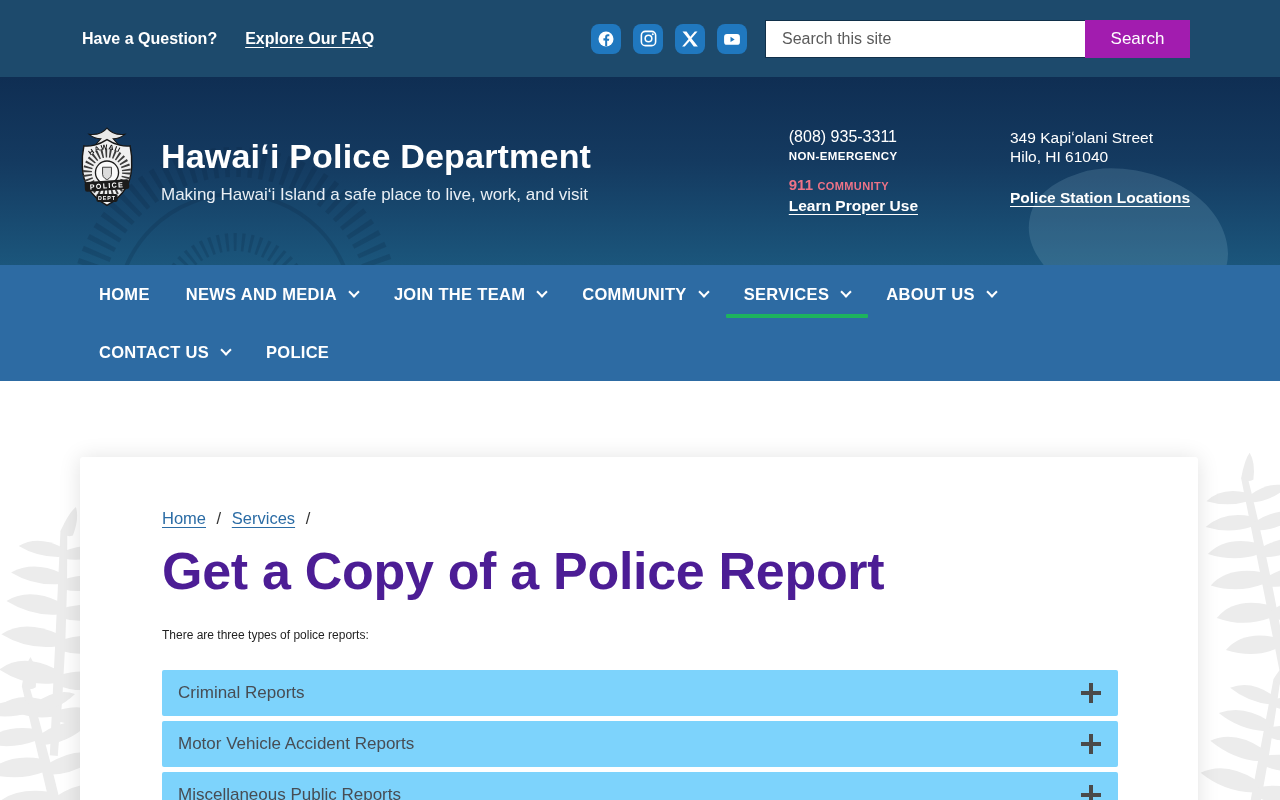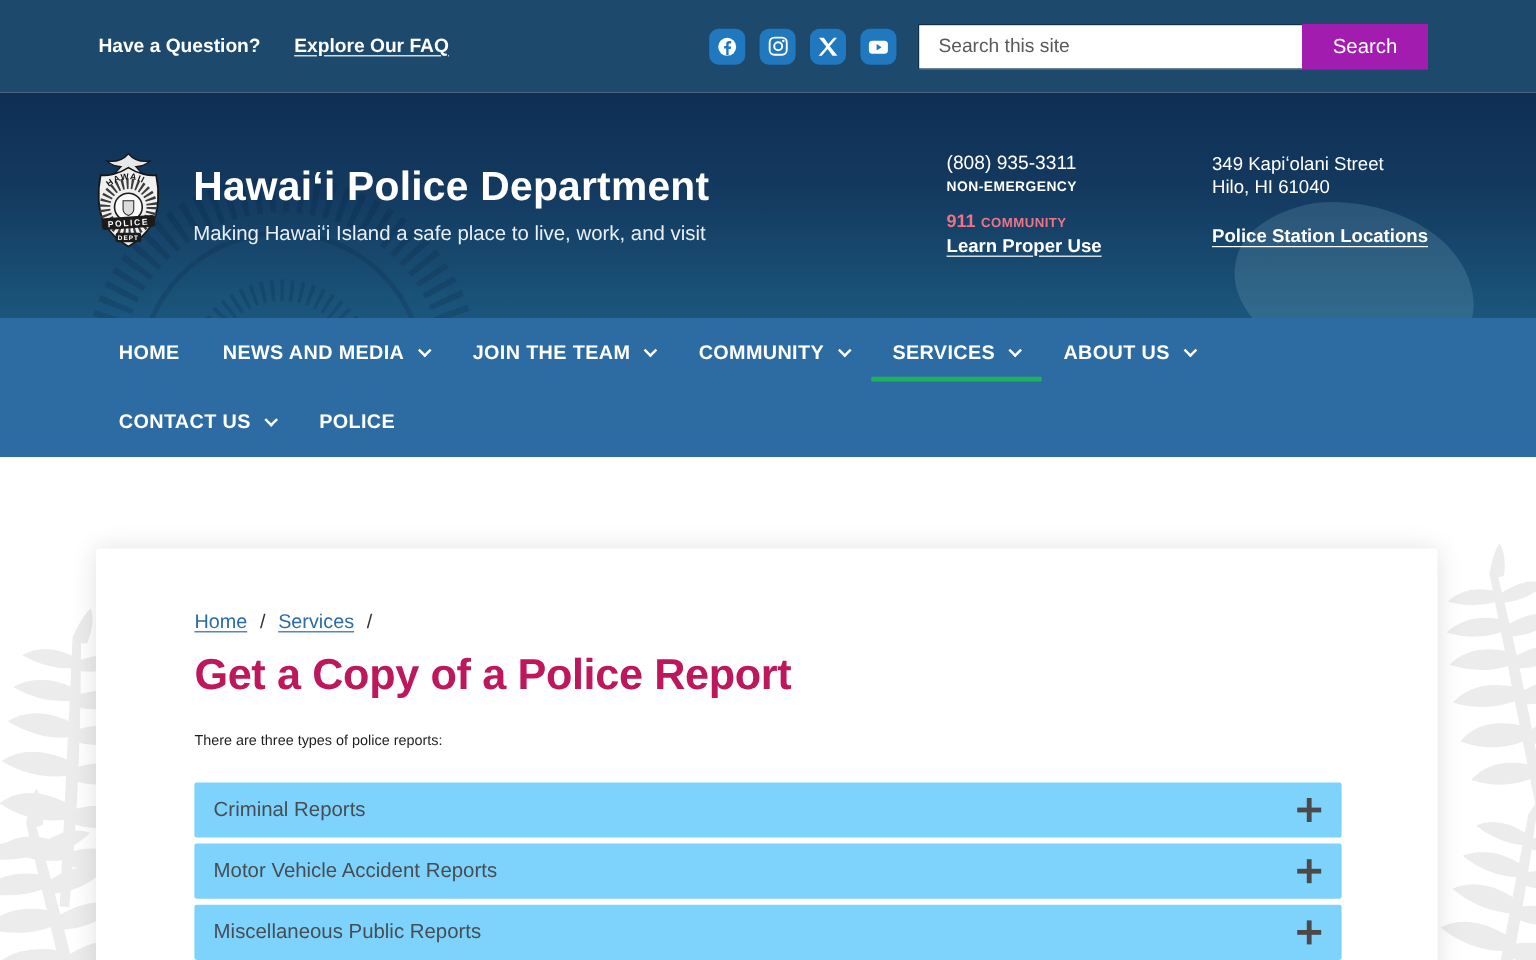--- a/index.html
+++ b/index.html
@@ -62,21 +62,21 @@
 
   
   .page { position:relative; height:418px; background:#fff; }
   .fern { position:absolute; pointer-events:none; z-index:0; }
   .card { position:absolute; z-index:1; left:80px; right:82px; top:76px; height:560px;
           background:#fff; border-radius:3px; box-shadow:0 1px 22px rgba(0,0,0,.12);
           padding:52px 80px 40px 82px; }
   .breadcrumb { font-size:16.5px; color:#333; }
   .crumb-link { color:#2b6ca5; text-decoration:underline; text-underline-offset:3px; cursor:pointer; }
   .crumb-sep { margin:0 6px; color:#333; }
-  .page-title { margin-top:13px; font-size:36px; font-weight:700; color:#be185d; letter-spacing:-.3px; }
+  .page-title { margin-top:13px; font-size:52px; font-weight:700; color:#4c1d95; letter-spacing:-.3px; }
   .intro { margin-top:27px; font-size:12px; color:#1f1f1f; }
   .accordions { margin-top:28px; }
   .acc-row { height:46px; background:#7dd3fc; border-radius:2px; margin-bottom:5px;
              display:flex; align-items:center; justify-content:space-between;
              padding:0 17px 0 16px; cursor:pointer; }
   .acc-label { font-size:17px; color:#474d54; }
   .plus { position:relative; width:20px; height:20px; flex:none; }
   .plus::before, .plus::after { content:""; position:absolute; background:#4a4a4a; }
   .plus::before { left:0; right:0; top:8px; height:4px; }
   .plus::after { top:0; bottom:0; left:8px; width:4px; }

